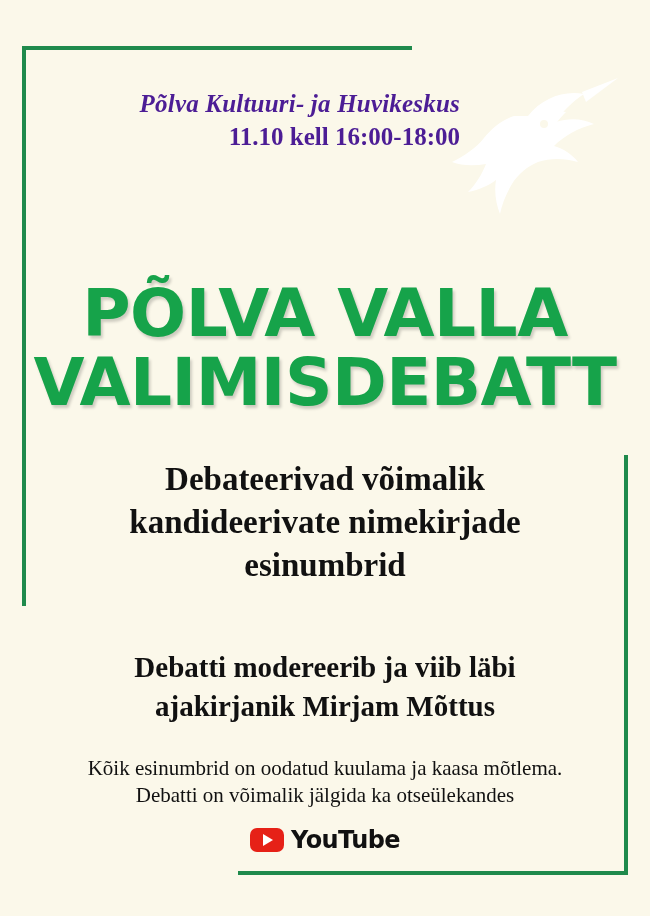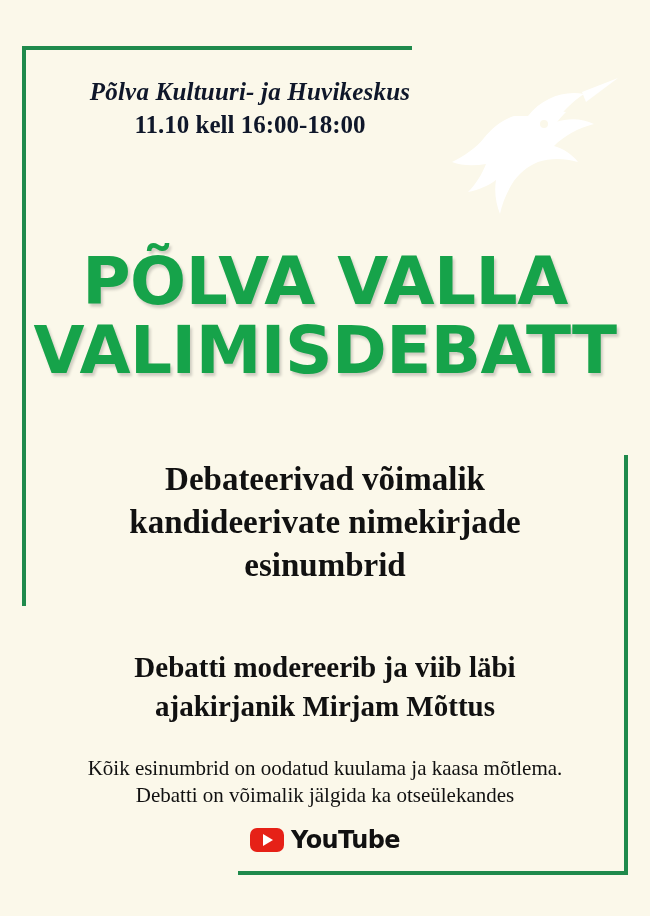--- a/index.html
+++ b/index.html
@@ -60,24 +60,24 @@
     top: 62px;
     width: 190px;
     height: 160px;
     pointer-events: none;
   }
 
   
   .header {
     position: absolute;
     left: 40px;
-    top: 76px;
+    top: 88px;
     width: 420px;
-    text-align: center;
-    color: #0f172a;
+    text-align: right;
+    color: #4c1d95;
   }
   .header .venue {
     font-family: "Liberation Serif", serif;
     font-weight: bold;
     font-style: italic;
     font-size: 25px;
     letter-spacing: 0.2px;
     line-height: 1.25;
     white-space: nowrap;
   }
@@ -98,21 +98,21 @@
     width: 650px;
     text-align: center;
     color: #16a34a;
     font-family: "DejaVu Sans", sans-serif;
     font-weight: bold;
     font-size: 66px;
     line-height: 1.04;
     letter-spacing: -0.5px;
     text-shadow: 2px 3px 3px rgba(0,0,0,0.18);
   }
-  .title .l1 { display: block; }
+  .title .l1 { display: block; margin-top: 32px; }
   .title .l2 { display: block; }
 
   
   .subtitle {
     position: absolute;
     left: 40px;
     top: 458px;
     width: 570px;
     text-align: center;
     color: #111;

